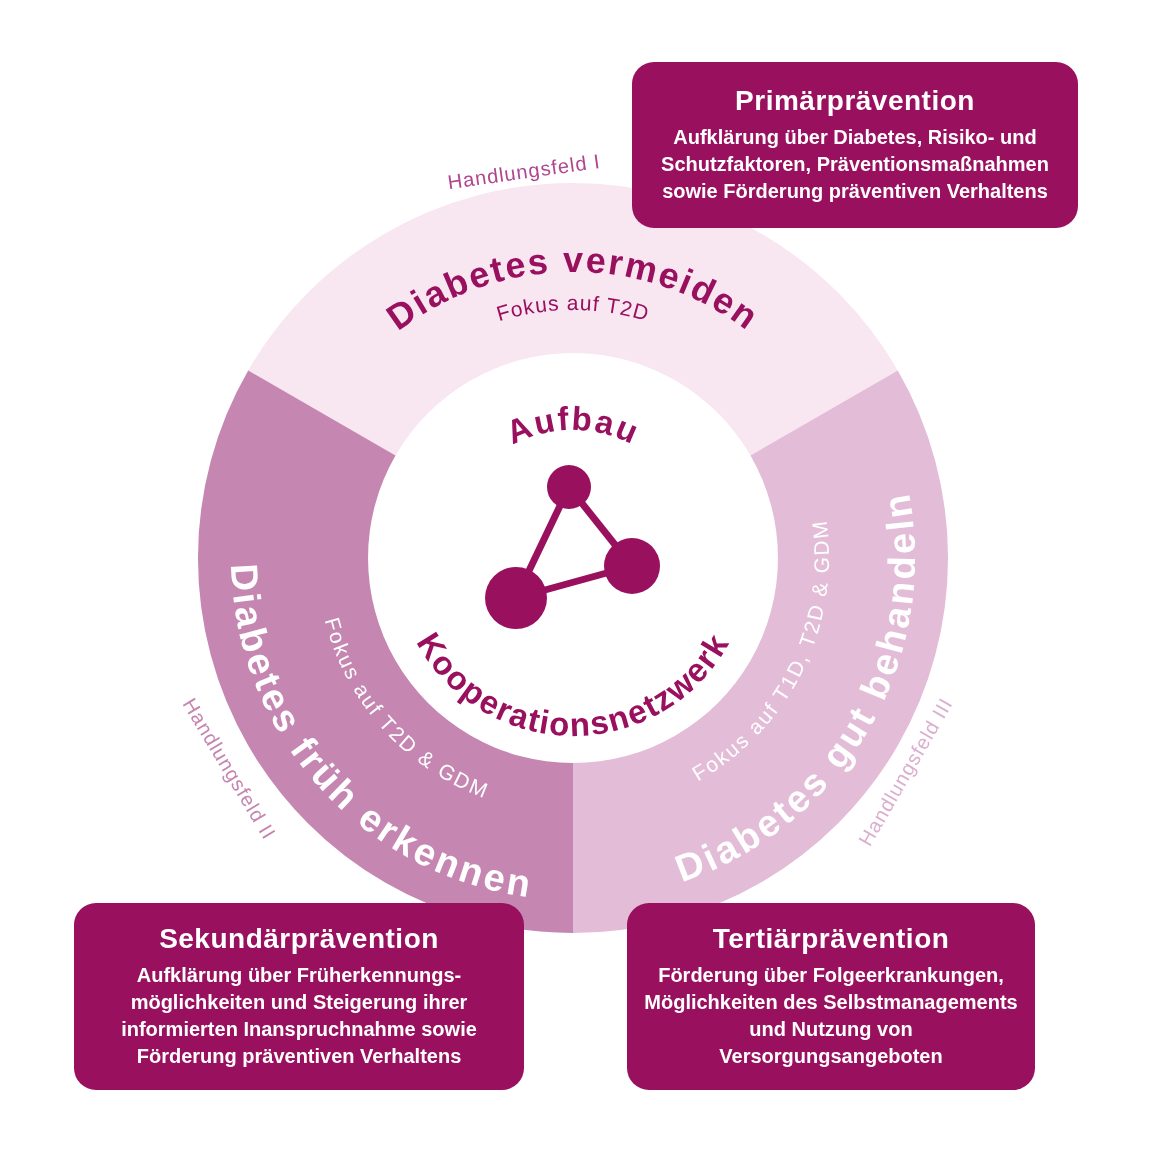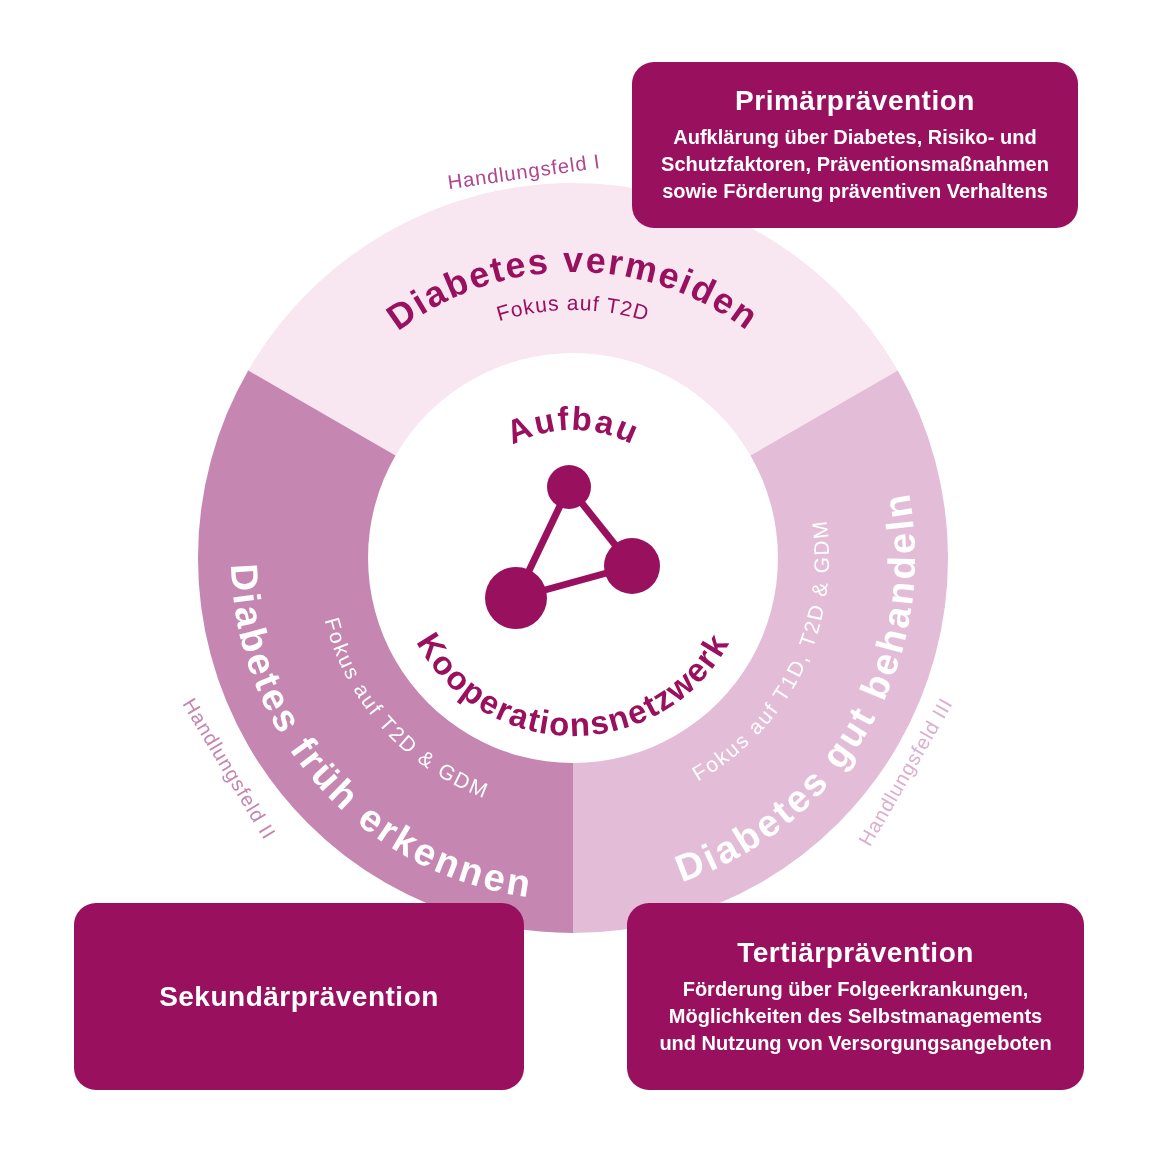--- a/index.html
+++ b/index.html
@@ -21,21 +21,21 @@
   .hf-1{left:524px;top:172px;color:#B1458F;transform:translate(-50%,-50%) rotate(-8deg);}
   .hf-2{left:229px;top:769px;color:#C585B1;transform:translate(-50%,-50%) rotate(59deg);}
   .hf-3{left:906px;top:772px;color:#DCAECF;transform:translate(-50%,-50%) rotate(-60deg);}
 
   
   .info-box{position:absolute;background:#99105F;border-radius:22px;color:#ffffff;
             display:flex;flex-direction:column;align-items:center;justify-content:center;
             gap:7px;text-align:center;padding:0 12px;box-sizing:border-box;}
   .box-primary  {left:632px;top:62px;width:446px;height:166px;}
   .box-secondary{left:74px;top:903px;width:450px;height:187px;}
-  .box-tertiary {left:627px;top:903px;width:457px;height:187px;}
+  .box-tertiary {left:627px;top:903px;width:408px;height:187px;}
   .box-title{font-size:28px;font-weight:700;letter-spacing:0.5px;}
   .box-body{font-size:20px;line-height:1.35;white-space:pre-line;font-weight:700;}
 </style>
 </head>
 <body>
 
 <div class="stage">
 
   <svg class="donut" width="1149" height="1149" viewBox="0 0 1149 1149">
     <defs>
@@ -97,20 +97,24 @@
 
   <div class="info-box box-primary">
     <div class="box-title">Primärprävention</div>
     <div class="box-body">Aufklärung über Diabetes, Risiko- und
 Schutzfaktoren, Präventionsmaßnahmen
 sowie Förderung präventiven Verhaltens</div>
   </div>
 
   <div class="info-box box-secondary">
     <div class="box-title">Sekundärprävention</div>
+    <div class="box-body">Aufklärung über Früherkennungs-
+möglichkeiten und Steigerung ihrer
+informierten Inanspruchnahme sowie
+Förderung präventiven Verhaltens</div>
   </div>
 
   <div class="info-box box-tertiary">
     <div class="box-title">Tertiärprävention</div>
     <div class="box-body">Förderung über Folgeerkrankungen,
 Möglichkeiten des Selbstmanagements
 und Nutzung von Versorgungsangeboten</div>
   </div>
 
 </div>

